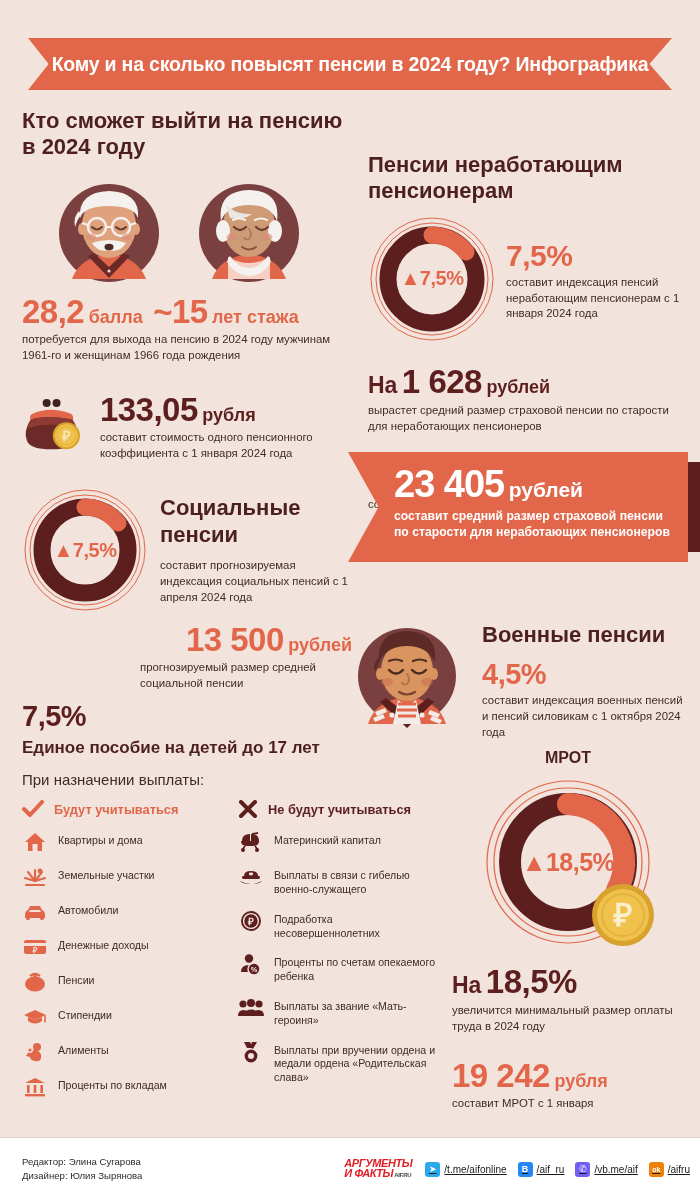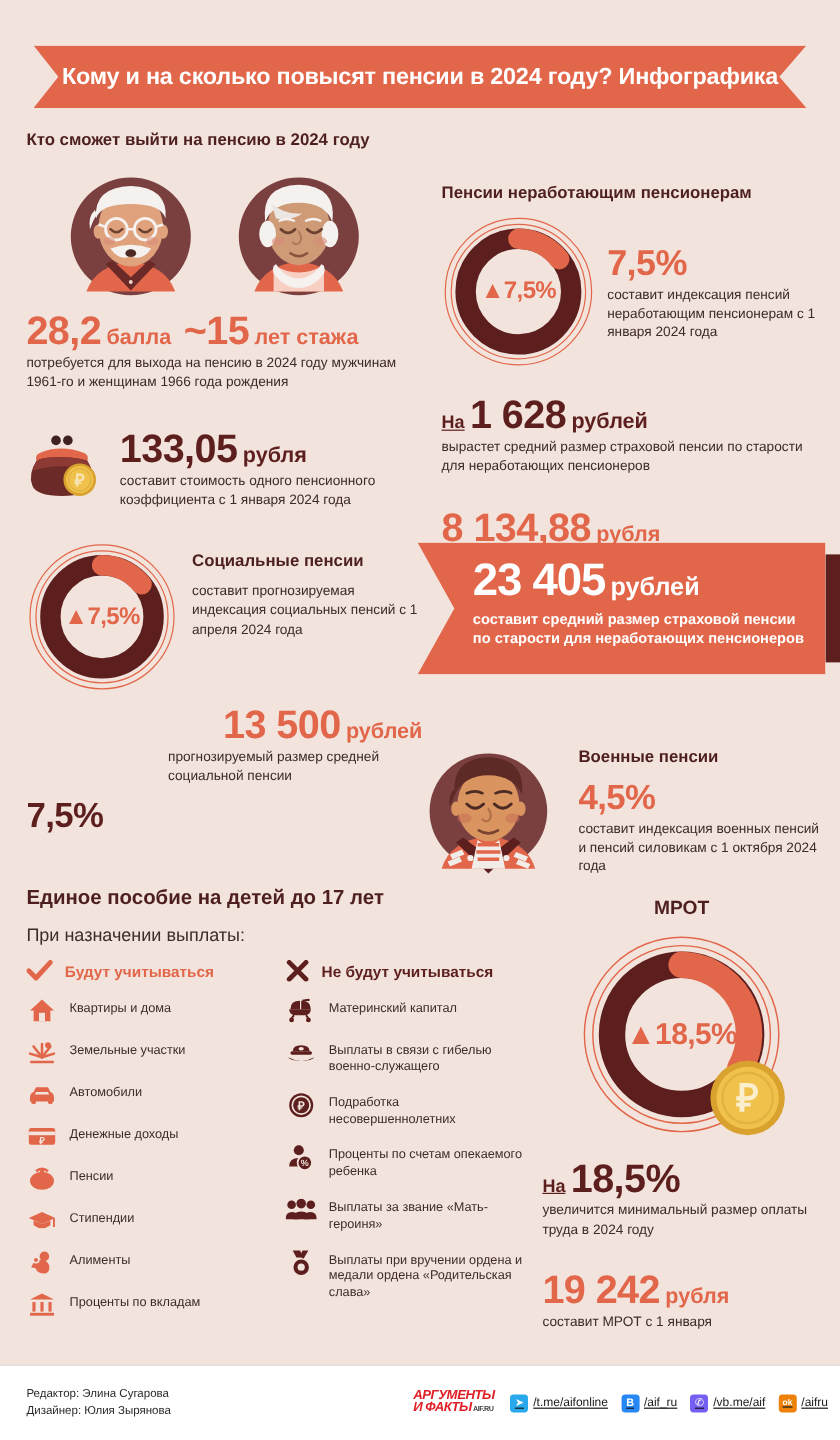--- a/index.html
+++ b/index.html
@@ -31,37 +31,37 @@
     color: #ffffff; font-size: 19.5px; font-weight: bold;
     letter-spacing: -0.2px; white-space: nowrap;
     font-family: "Liberation Sans", sans-serif;
   }
 
   
   .col-left  { position: absolute; left: 22px;  top: 108px; width: 330px; }
   .col-right { position: absolute; left: 368px; top: 108px; width: 312px; margin-top: 44px; }
 
   h2.sec {
-    color: #4d1f1f; font-size: 14px; font-weight: bold;
+    color: #4d1f1f; font-size: 22px; font-weight: bold;
     margin-bottom: 10px; line-height: 1.2;
   }
 
   .big-num {
     font-size: 33px; font-weight: bold; line-height: 1.0;
     letter-spacing: -0.5px;
   }
   .big-num.orange { color: #e2674a; }
   .big-num.dark   { color: #5d1f1e; }
   .unit {
     font-size: 18px; font-weight: bold; letter-spacing: 0;
   }
   .unit.orange { color: #e2674a; }
   .unit.dark   { color: #5d1f1e; }
   .pre {
-    font-size: 15px; font-weight: bold; text-decoration: underline;
+    font-size: 23px; font-weight: bold;
   }
   .desc {
     color: #3f2b28; font-size: 11.4px; line-height: 1.38;
     margin-top: 4px;
   }
 
   
   .avatars { display: flex; gap: 22px; margin: 8px 0 6px 28px; }
 
   

